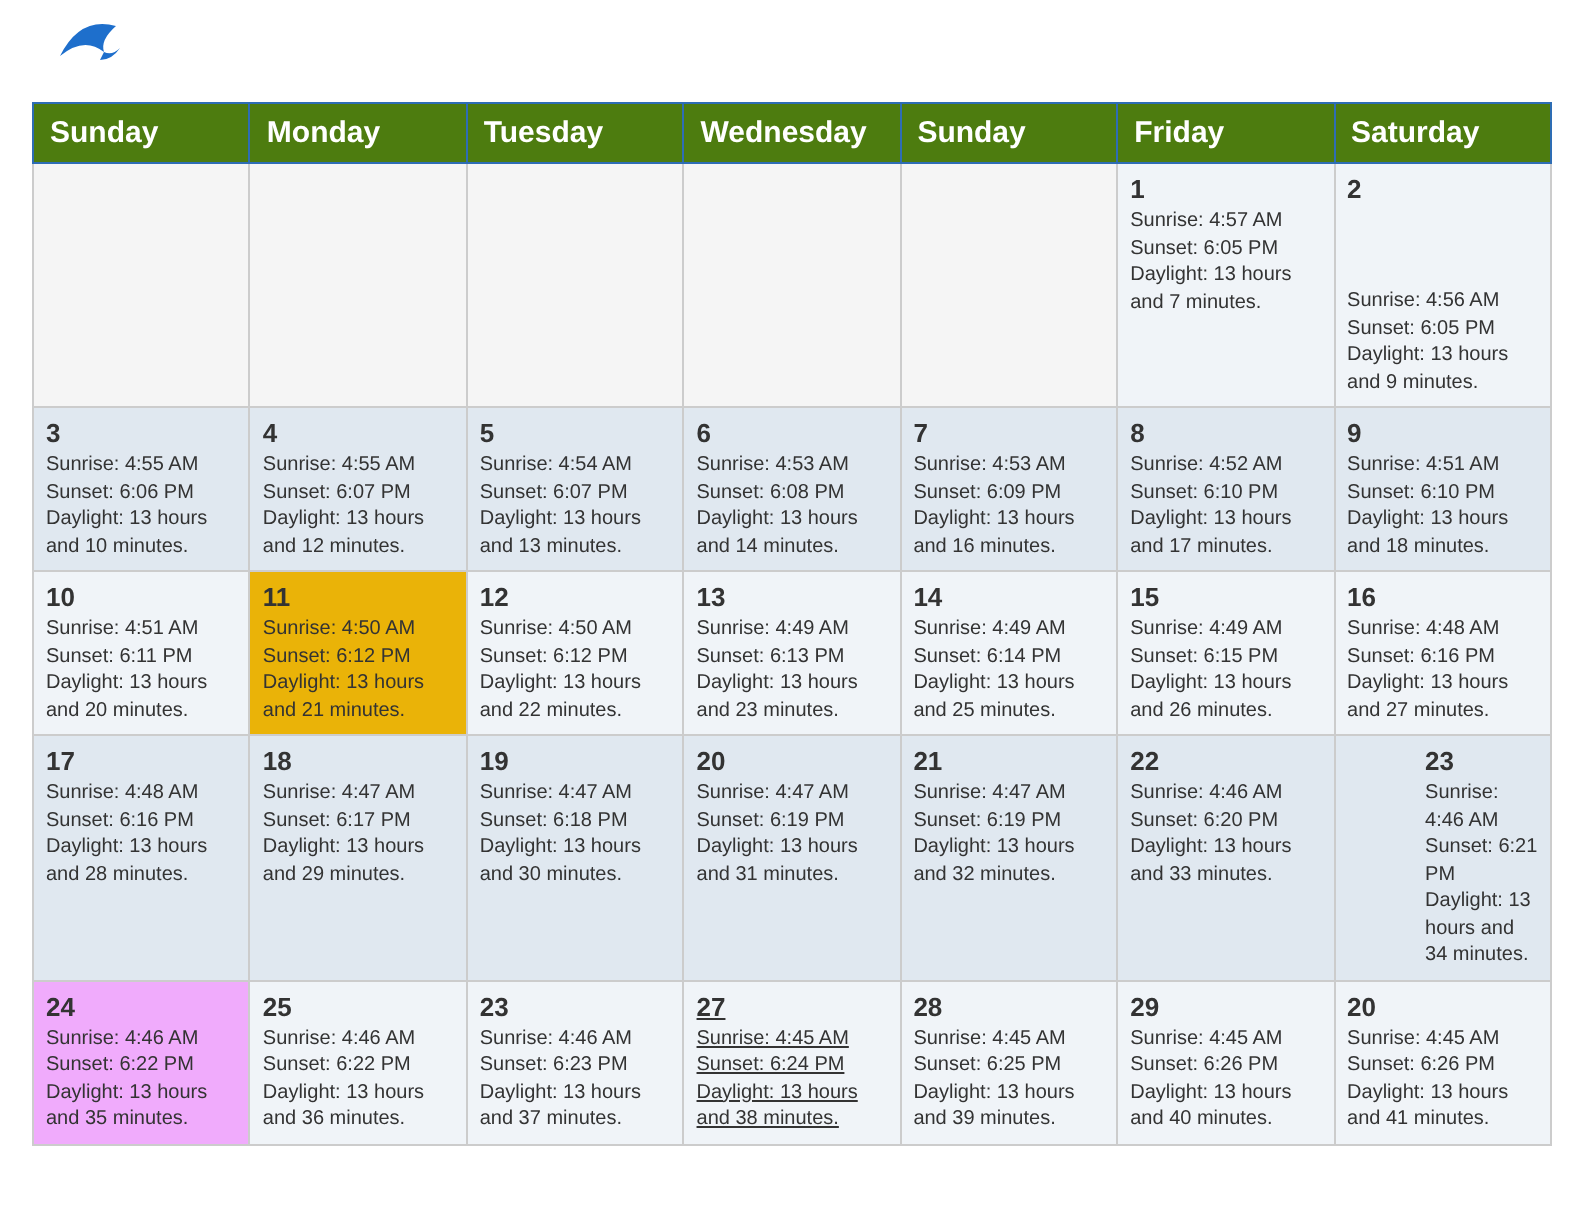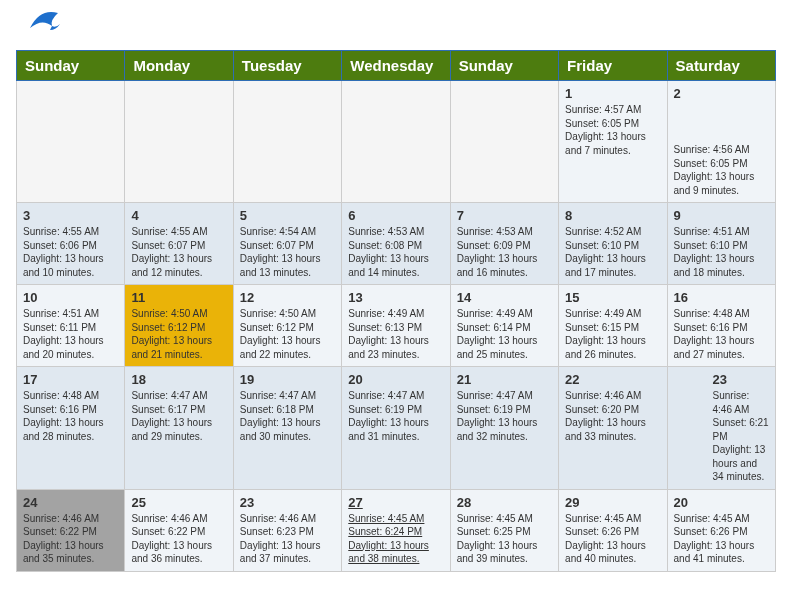--- a/index.html
+++ b/index.html
@@ -267,21 +267,21 @@
 Daylight: 13 hours and 33 minutes.</div>
           </td>
           <td style="background-color: rgb(224, 232, 240); padding-left: 45px;">
             <span class="day-num">23</span>
             <div class="day-info" style="white-space: pre-line;">Sunrise: 4:46 AM
 Sunset: 6:21 PM
 Daylight: 13 hours and 34 minutes.</div>
           </td>
         </tr>
         <tr>
-          <td style="background-color: #a3a3a3; margin-left: 36px;">
+          <td style="background-color: #f0abfc; margin-left: 36px;">
             <span class="day-num">24</span>
             <div class="day-info" style="white-space: pre-line;">Sunrise: 4:46 AM
 Sunset: 6:22 PM
 Daylight: 13 hours and 35 minutes.</div>
           </td>
           <td style="background-color: rgb(240, 244, 248);">
             <span class="day-num">25</span>
             <div class="day-info" style="white-space: pre-line;">Sunrise: 4:46 AM
 Sunset: 6:22 PM
 Daylight: 13 hours and 36 minutes.</div>

